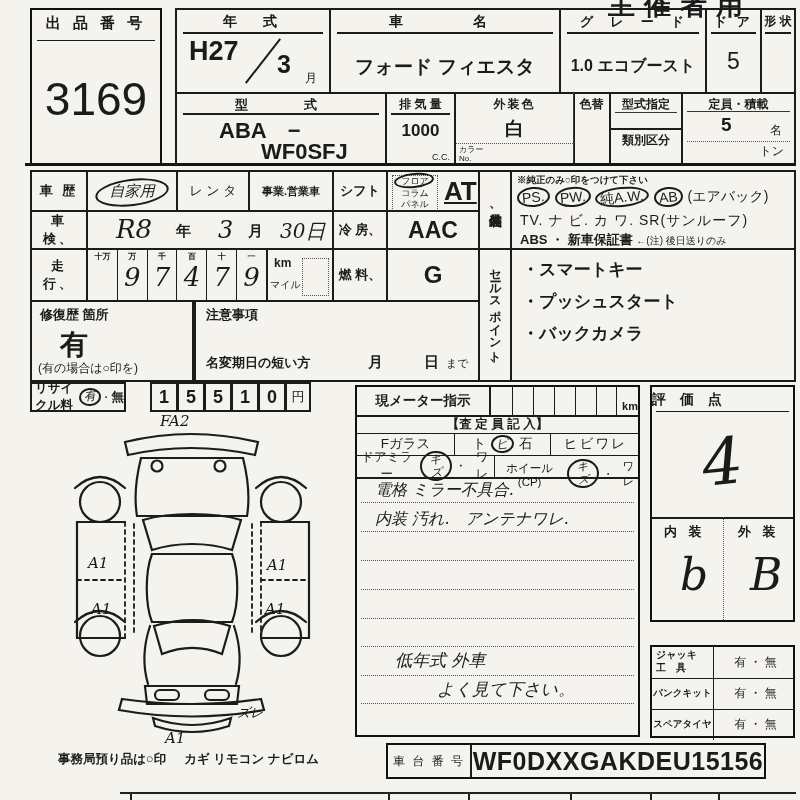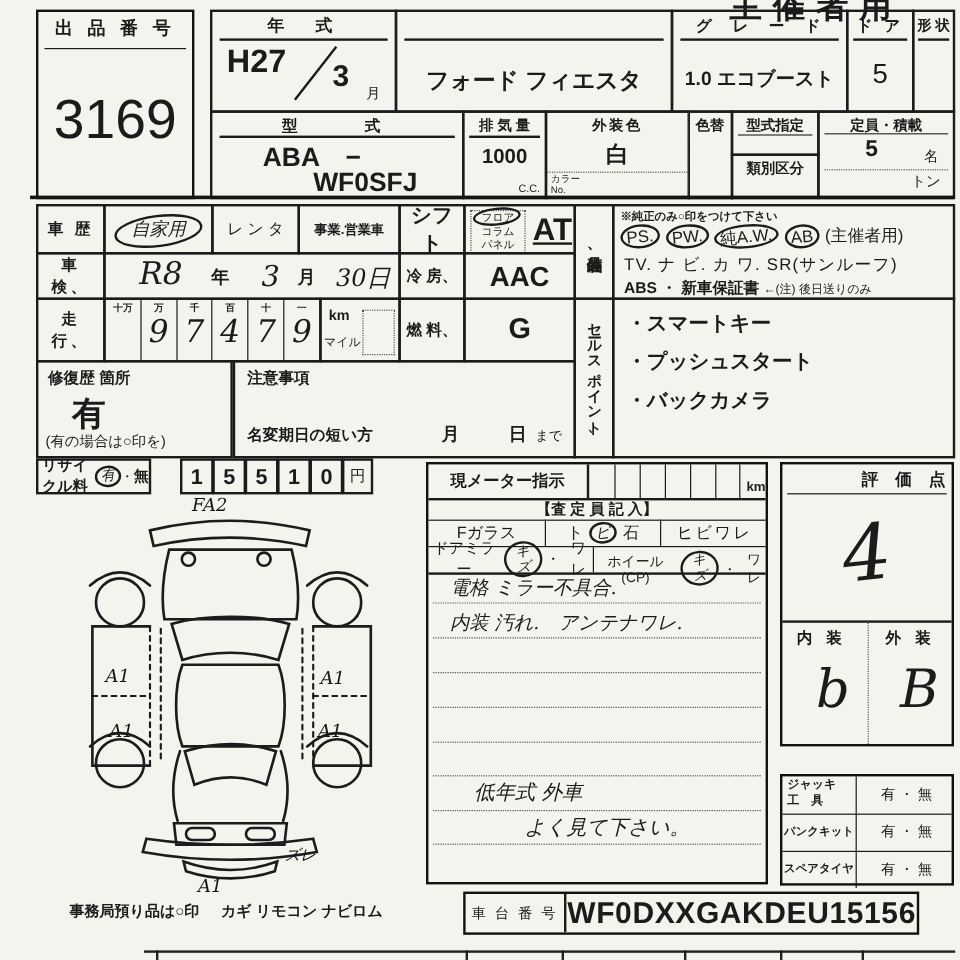--- a/index.html
+++ b/index.html
@@ -30,20 +30,21 @@
 
   <div class="s bd" style="left:175px;top:8px;width:156px;height:86px;">
     <div class="s lbl" style="left:0;right:0;top:3px;text-align:center;font-size:14px;letter-spacing:6px;">年　式</div>
     <div class="s" style="left:6px;right:6px;top:22px;border-bottom:2px solid #1b1b1b;"></div>
     <div class="s" style="left:12px;top:26px;font-size:27px;font-weight:600;">H27</div>
     <div class="s" style="left:58px;top:50px;width:56px;border-top:2px solid #1b1b1b;transform:rotate(-52deg);"></div>
     <div class="s" style="left:100px;top:40px;font-size:25px;font-weight:600;">3</div>
     <div class="s" style="left:128px;top:60px;font-size:12px;">月</div>
   </div>
   <div class="s bd" style="left:329px;top:8px;width:232px;height:86px;">
+    <div class="s lbl" style="left:0;right:0;top:3px;text-align:center;font-size:14px;letter-spacing:14px;">車　　名</div>
     <div class="s" style="left:6px;right:6px;top:22px;border-bottom:2px solid #1b1b1b;"></div>
     <div class="s" style="left:0;right:0;top:44px;text-align:center;font-size:19px;font-weight:600;">フォード  フィエスタ</div>
   </div>
   <div class="s bd" style="left:559px;top:8px;width:148px;height:86px;">
     <div class="s lbl" style="left:0;right:0;top:3px;text-align:center;font-size:13px;letter-spacing:2px;">グ　レ　ー　ド</div>
     <div class="s" style="left:6px;right:6px;top:22px;border-bottom:2px solid #1b1b1b;"></div>
     <div class="s" style="left:0;right:0;top:46px;text-align:center;font-size:16px;font-weight:600;">1.0  エコブースト</div>
   </div>
   <div class="s bd" style="left:705px;top:8px;width:57px;height:86px;">
     <div class="s lbl" style="left:0;right:0;top:3px;text-align:center;font-size:13px;letter-spacing:3px;">ド ア</div>
@@ -138,21 +139,21 @@
       <div class="s lbl" style="left:0;right:0;top:1px;text-align:center;font-size:8px;">一</div>
       <div class="s hw" style="left:0;right:0;top:12px;text-align:center;font-size:26px;">9</div>
     </div>
   </div>
   <div class="s bd" style="left:266px;top:248px;width:68px;height:54px;">
     <div class="s lbl" style="left:6px;top:6px;font-size:12px;">km</div>
     <div class="s" style="left:2px;top:28px;font-size:10px;">マイル</div>
     <div class="s" style="left:34px;top:8px;width:27px;height:38px;border:1.5px dotted #555;"></div>
   </div>
 
-  <div class="s bd ctr lbl" style="left:332px;top:170px;width:56px;height:42px;font-size:17px;">シフト</div>
+  <div class="s bd ctr lbl" style="left:332px;top:170px;width:56px;height:42px;font-size:13px;">シフト</div>
   <div class="s bd" style="left:386px;top:170px;width:94px;height:42px;">
     <div class="s" style="left:4px;top:3px;width:46px;height:36px;border:1.5px dotted #555;font-size:9px;line-height:11.5px;text-align:center;">
       <div>フロア</div>
       <div>コラム</div>
       <div>パネル</div>
       <div class="s" style="left:1px;top:-3px;width:40px;height:15px;border:2px solid #1b1b1b;border-radius:50%;transform:rotate(-6deg);"></div>
     </div>
     <div class="s lbl" style="left:56px;top:4px;font-size:26px;text-decoration:underline;">AT</div>
   </div>
   <div class="s bd ctr lbl" style="left:332px;top:210px;width:56px;height:40px;font-size:13px;">冷 房、</div>
@@ -163,21 +164,21 @@
   <div class="s bd ctr vtxt lbl" style="left:478px;top:170px;width:34px;height:80px;font-size:13px;">装備品、</div>
   <div class="s bd ctr vtxt lbl" style="left:478px;top:248px;width:34px;height:134px;font-size:12px;">セールスポイント、</div>
 
   <div class="s bd" style="left:510px;top:170px;width:286px;height:80px;">
     <div class="s lbl" style="left:5px;top:2px;font-size:9.5px;">※純正のみ○印をつけて下さい</div>
     <div class="s" style="left:5px;top:15px;font-size:14px;display:flex;gap:5px;align-items:center;">
       <span class="circ">PS.</span>
       <span class="circ">PW.</span>
       <span class="circ">純A.W.</span>
       <span class="circ">AB</span>
-      <span>(主催者用)</span>
+      <span>(エアバック)</span>
     </div>
     <div class="s" style="left:8px;top:40px;font-size:14px;letter-spacing:1px;">TV.  ナ ビ.  カ ワ.  SR(サンルーフ)</div>
     <div class="s" style="left:8px;top:59px;font-size:13px;font-weight:600;">
       <span>ABS ・ 新車保証書</span>
       <span style="font-size:10px;font-weight:normal;">←(注) 後日送りのみ</span>
     </div>
   </div>
 
   <div class="s bd" style="left:510px;top:248px;width:286px;height:134px;">
     <div class="s" style="left:10px;top:8px;font-size:17px;font-weight:600;">・スマートキー</div>
@@ -313,21 +314,21 @@
     <div class="s dotl" style="left:4px;right:4px;top:259px;"></div>
     <div class="s dotl" style="left:4px;right:4px;top:288px;"></div>
     <div class="s dotl" style="left:4px;right:4px;top:316px;"></div>
     <div class="s hw" style="left:18px;top:93px;font-size:16px;">電格 ミラー不具合.</div>
     <div class="s hw" style="left:18px;top:122px;font-size:16px;">内装 汚れ.　アンテナワレ.</div>
     <div class="s hw" style="left:38px;top:262px;font-size:17px;">低年式 外車</div>
     <div class="s hw" style="left:80px;top:291px;font-size:17px;">よく見て下さい。</div>
   </div>
 
   <div class="s bd3" style="left:650px;top:385px;width:145px;height:237px;">
-    <div class="s lbl" style="left:0;right:0;top:4px;text-align:right;font-size:14px;letter-spacing:5px;">評 価 点</div>
+    <div class="s lbl" style="left:0;right:0;top:4px;text-align:left;font-size:14px;letter-spacing:5px;">評 価 点</div>
     <div class="s" style="left:4px;right:4px;top:24px;border-bottom:1.5px solid #1b1b1b;"></div>
     <div class="s hw" style="left:0;right:0;top:38px;text-align:center;font-size:64px;transform:rotate(-6deg);">4</div>
     <div class="s" style="left:0;right:0;top:130px;border-top:2px solid #1b1b1b;"></div>
     <div class="s" style="left:71px;top:130px;bottom:0;border-left:1.5px dotted #555;"></div>
     <div class="s lbl" style="left:12px;top:136px;font-size:13px;letter-spacing:4px;">内 装</div>
     <div class="s lbl" style="left:86px;top:136px;font-size:13px;letter-spacing:4px;">外 装</div>
     <div class="s hw" style="left:28px;top:162px;font-size:44px;">b</div>
     <div class="s hw" style="left:98px;top:162px;font-size:44px;">B</div>
   </div>
 

